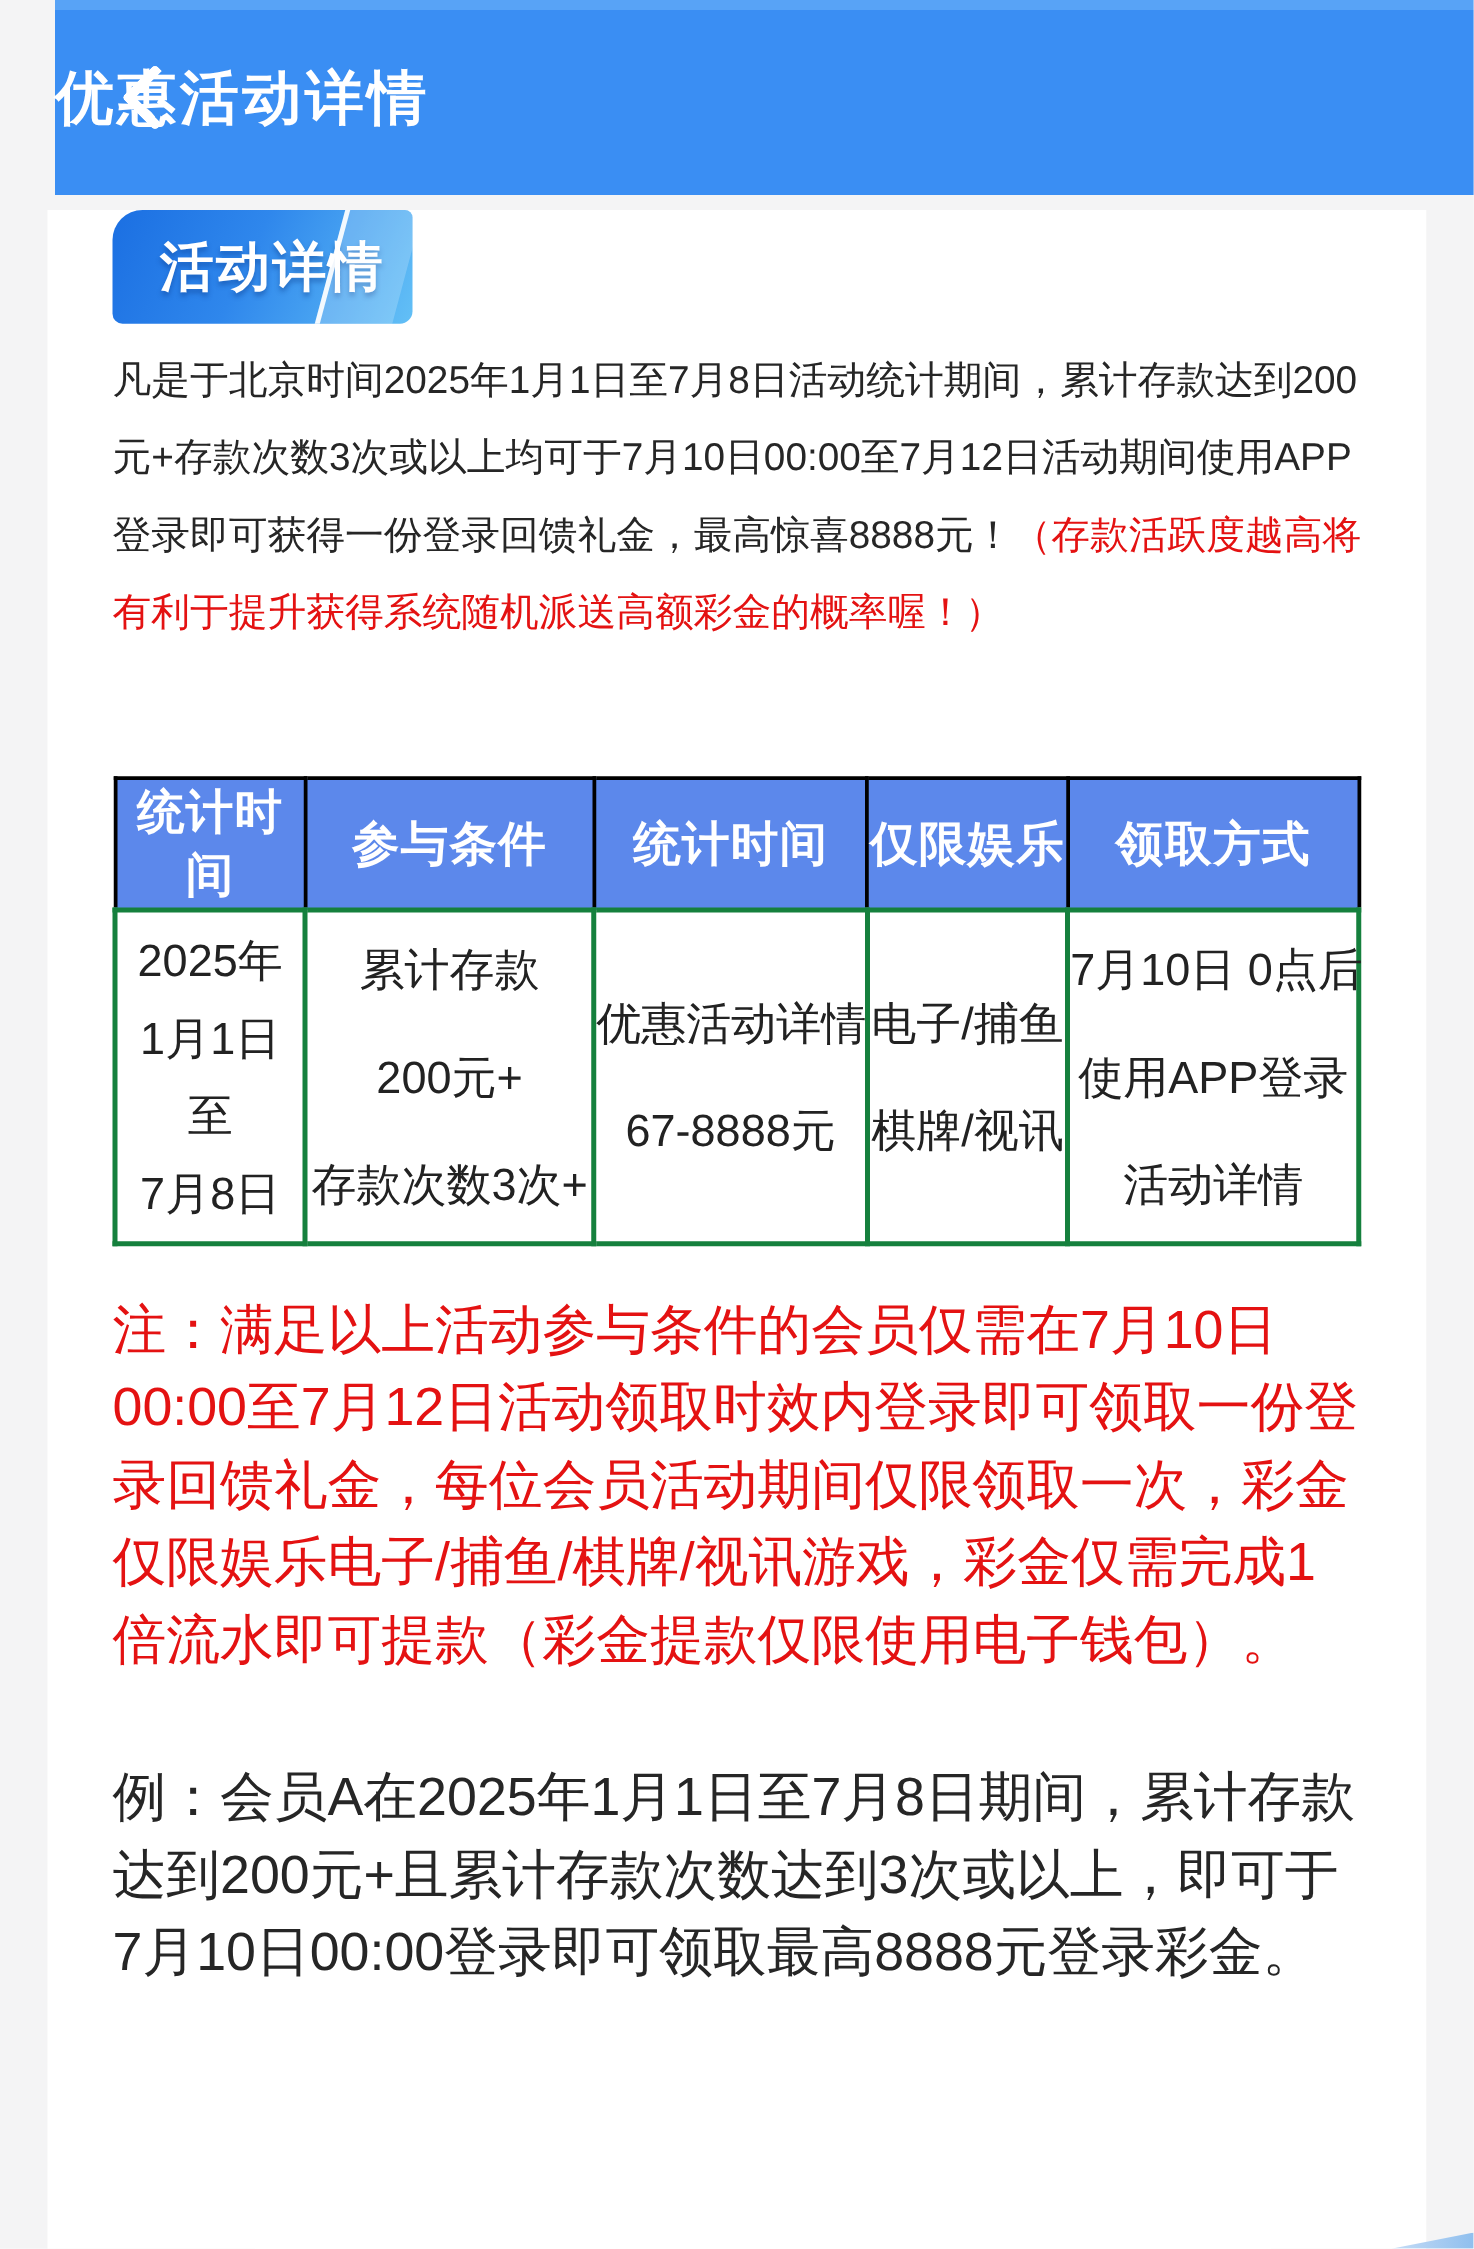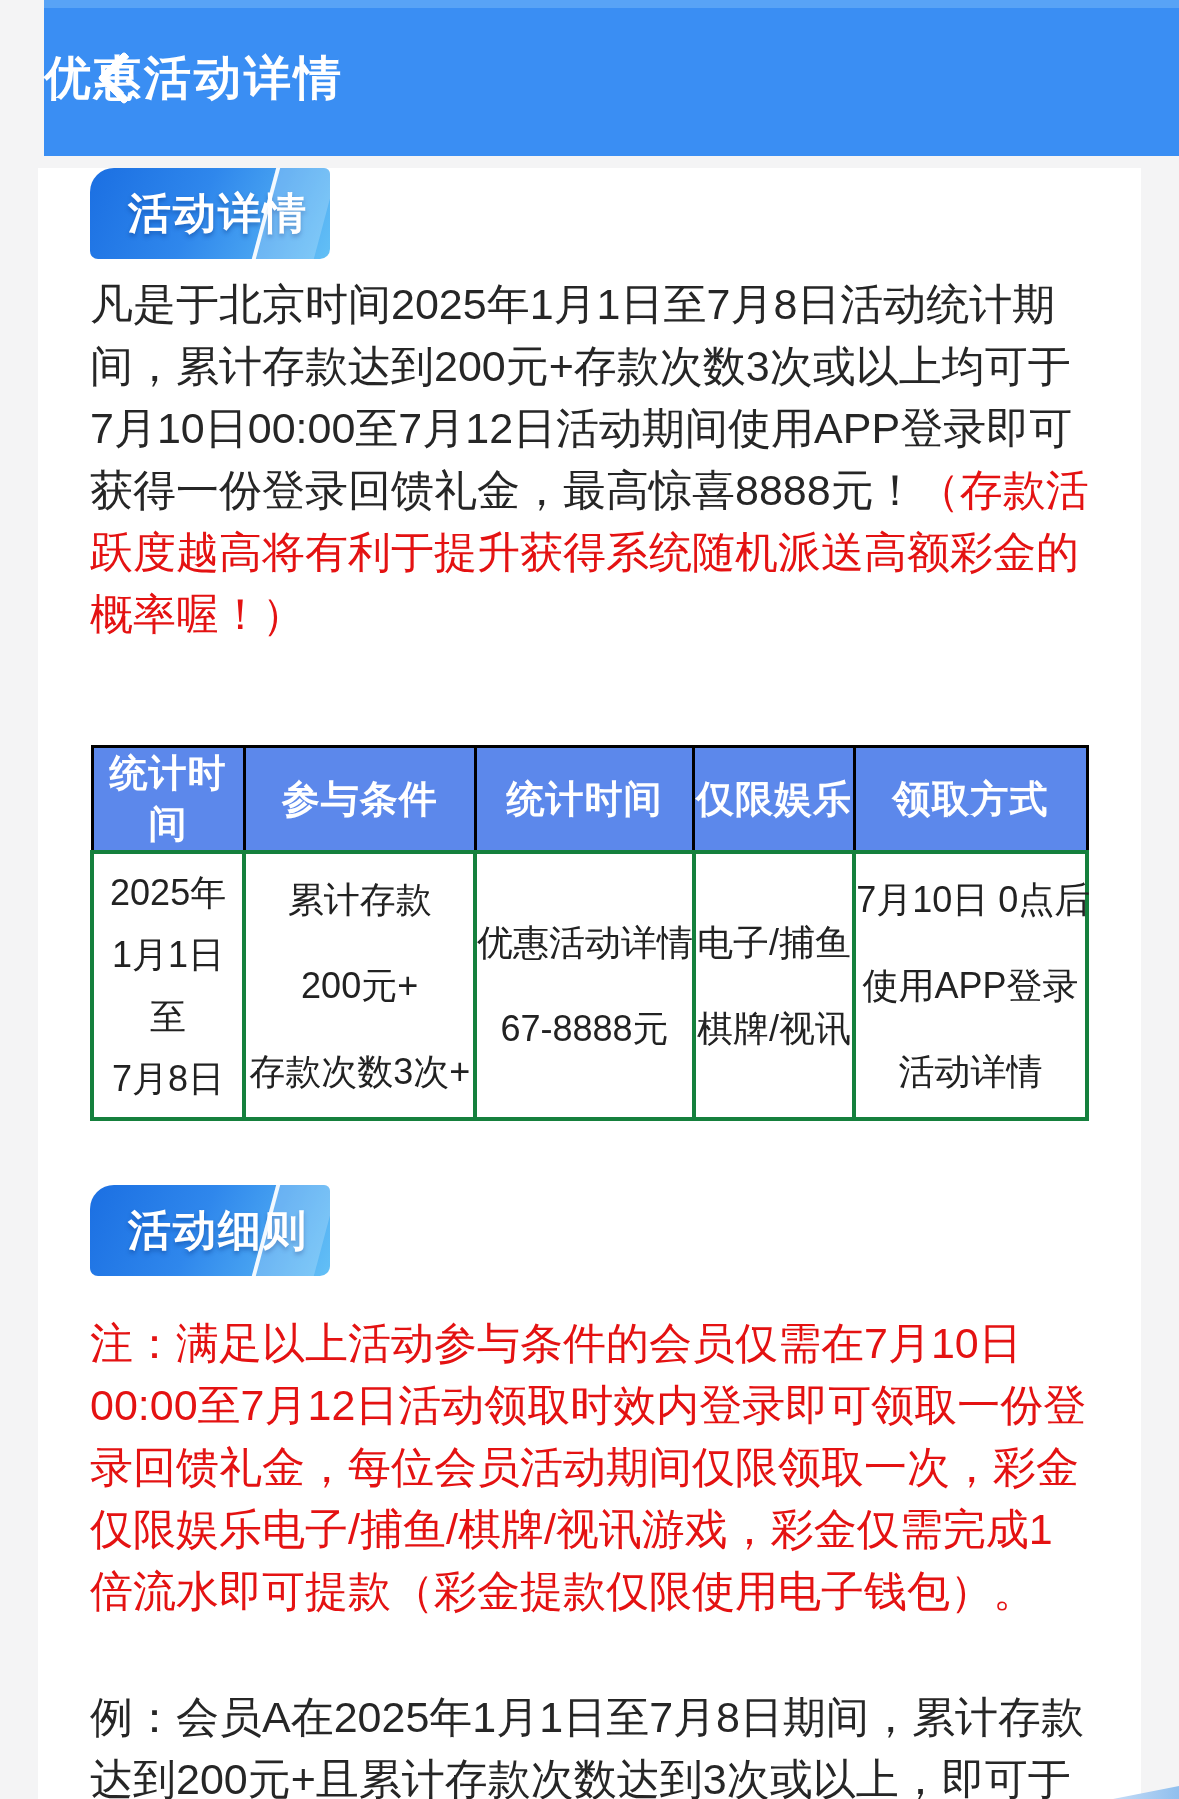--- a/index.html
+++ b/index.html
@@ -44,21 +44,21 @@
     border-left:4px solid rgba(255,255,255,.92);
     background:rgba(255,255,255,.20);
   }
   .badge-first{margin-top:12px;}
   .badge-second{margin-top:64px;}
   .badge-label{
     color:#fff;font-size:43px;font-weight:700;letter-spacing:2px;
     text-shadow:0 3px 4px rgba(10,60,140,.45);
   }
   
-  .intro{margin:14px 0 0;font-size:43px;line-height:62px;color:#262626;text-align:left;}
+  .intro{margin:14px 0 0;font-size:31px;line-height:62px;color:#262626;text-align:left;}
   .red-text{color:#e41212;}
   .note{margin:36px 0 17px;font-size:43px;line-height:62px;color:#e41212;}
   .example{margin:64px 0 0;font-size:43px;line-height:62px;color:#262626;}
   
   .promo-table{
     margin-top:100px;width:100%;border-collapse:collapse;table-layout:fixed;
   }
   .promo-table th{
     background:#5c88eb;border:3px solid #000;color:#ffffff;
     font-size:38px;font-weight:700;height:58px;padding:0;letter-spacing:1px;
@@ -135,23 +135,20 @@
         </td>
         <td>
           <div class="ln">7月10日 0点后</div>
           <div class="ln">使用APP登录</div>
           <div class="ln">活动详情</div>
         </td>
       </tr>
     </tbody>
   </table>
 
-  <div class="badge badge-second">
-    <span class="badge-label">活动细则</span>
-  </div>
 
   <p class="note">注：满足以上活动参与条件的会员仅需在7月10日00:00至7月12日活动领取时效内登录即可领取一份登录回馈礼金，每位会员活动期间仅限领取一次，彩金仅限娱乐电子/捕鱼/棋牌/视讯游戏，彩金仅需完成1倍流水即可提款（彩金提款仅限使用电子钱包）。</p>
 
   <p class="example">例：会员A在2025年1月1日至7月8日期间，累计存款达到200元+且累计存款次数达到3次或以上，即可于7月10日00:00登录即可领取最高8888元登录彩金。</p>
 
 </main>
 
 <div class="corner-wedge"></div>
 
 </body></html>

